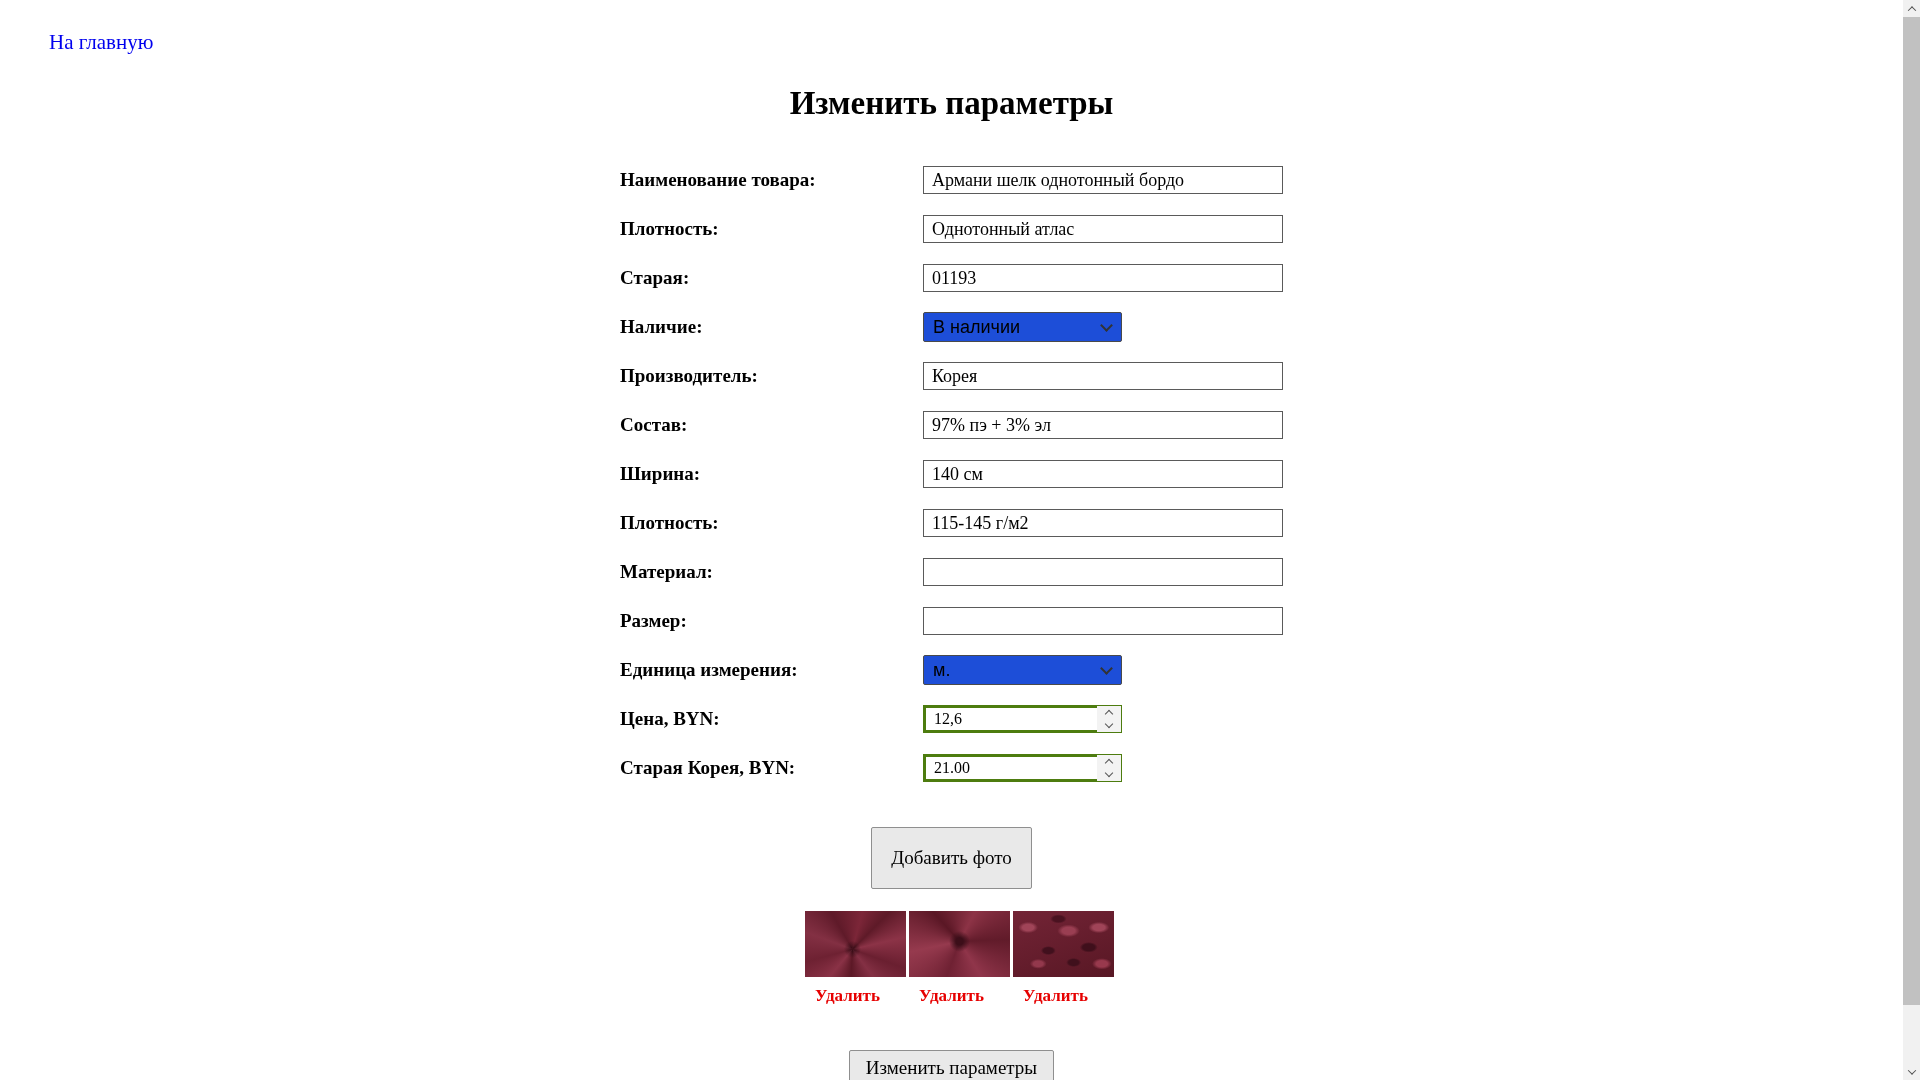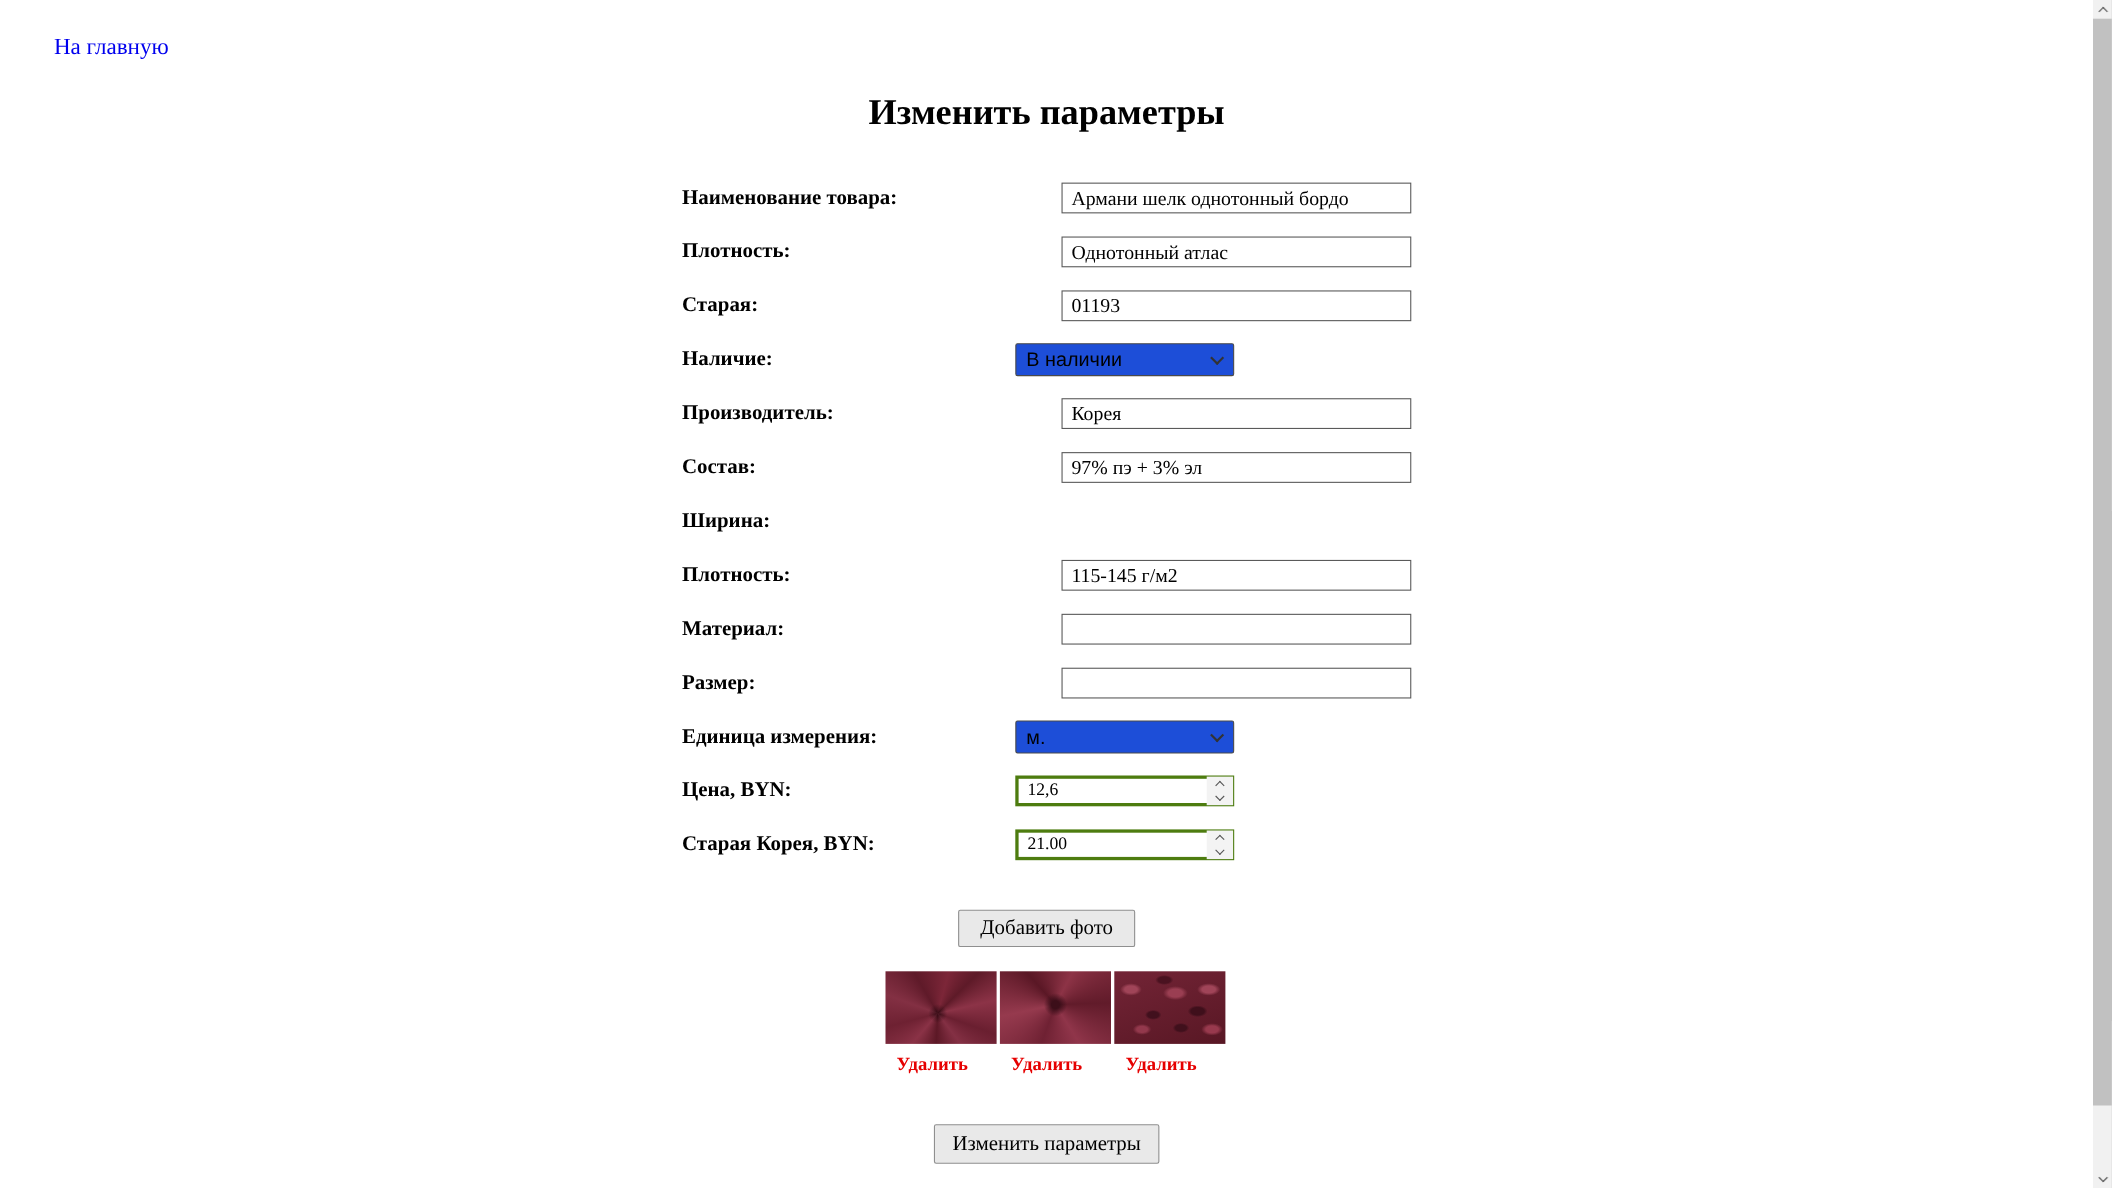--- a/index.html
+++ b/index.html
@@ -10,21 +10,21 @@
   .back-link{display:inline-block;margin:30px 0 0 49px;color:#0000ee;
              font-size:21px;text-decoration:none;cursor:pointer;}
 
   h1.title{text-align:center;font-size:33px;font-weight:bold;margin:30px 0 44px 0;}
 
   .form-wrap{width:663px;margin:0 auto;}
   .row{display:flex;align-items:center;height:28px;margin-bottom:21px;}
   .row label{width:303px;flex:0 0 303px;font-weight:bold;font-size:19px;white-space:nowrap;}
 
   .textinput{width:360px;height:28px;box-sizing:border-box;border:1px solid #5a5a5a;
-             padding:3px 8px;font-family:"Liberation Serif",serif;font-size:18px;background:#fff;margin-left:42px;}
+             padding:3px 8px;font-family:"Liberation Serif",serif;font-size:18px;background:#fff;}
 
   .selwrap{position:relative;width:199px;}
   select.sel{width:199px;height:30px;box-sizing:border-box;border:1px solid #4a4a4a;
              background:#1d4ed8;font-family:"Liberation Sans","DejaVu Sans",sans-serif;
              font-size:18px;padding:2px 26px 2px 9px;appearance:none;-webkit-appearance:none;
              border-radius:2px;cursor:pointer;}
   .chev{position:absolute;right:11px;top:9px;width:7px;height:7px;
         border-right:2px solid #333;border-bottom:2px solid #333;
         transform:rotate(45deg);pointer-events:none;}
 
@@ -34,21 +34,21 @@
   .spin{position:absolute;right:1px;top:1px;bottom:1px;width:24px;background:#f3f3f3;
         display:flex;flex-direction:column;align-items:center;justify-content:center;
         gap:4px;cursor:pointer;}
   .sc-up{width:5px;height:5px;border-left:1.6px solid #555;border-top:1.6px solid #555;
          transform:rotate(45deg);display:block;}
   .sc-down{width:5px;height:5px;border-left:1.6px solid #555;border-top:1.6px solid #555;
            transform:rotate(225deg);display:block;}
 
   .add-btn-row{text-align:center;margin-top:45px;}
   button.btn{font-family:"Liberation Serif",serif;font-size:19px;background:#e9e9e9;
-             border:1px solid #8f8f8f;border-radius:2px;padding:5px 19px;cursor:pointer;color:#000;}
+             border:1px solid #8f8f8f;border-radius:2px;padding:19px 19px;cursor:pointer;color:#000;}
   .submit-row{text-align:center;margin-top:44px;}
   .submit-row button.btn{padding:6px 16px;}
 
   .photos{display:flex;justify-content:center;gap:19px;margin-top:22px;}
   .photo-item{width:85px;text-align:center;}
   .fabric{width:101px;height:66px;}
   .fabric-1{background:
     radial-gradient(circle at 47% 58%, rgba(30,4,10,.55) 0 3%, rgba(30,4,10,0) 13%),
     conic-gradient(from 15deg at 47% 58%,
       #7c2638 0deg,#5e1a28 30deg,#8c3347 62deg,#6a1f30 95deg,#843044 128deg,
@@ -112,20 +112,21 @@
         <div class="row">
           <label class="lbl">Производитель:</label>
           <input class="textinput" type="text" value="Корея" style="">
         </div>
         <div class="row">
           <label class="lbl">Состав:</label>
           <input class="textinput" type="text" value="97% пэ + 3% эл" style="">
         </div>
         <div class="row">
           <label class="lbl">Ширина:</label>
+          <input class="textinput" type="text" value="140 см" style="">
         </div>
         <div class="row">
           <label class="lbl">Плотность:</label>
           <input class="textinput" type="text" value="115-145 г/м2" style="">
         </div>
         <div class="row">
           <label class="lbl">Материал:</label>
           <input class="textinput" type="text" style="">
         </div>
         <div class="row">

